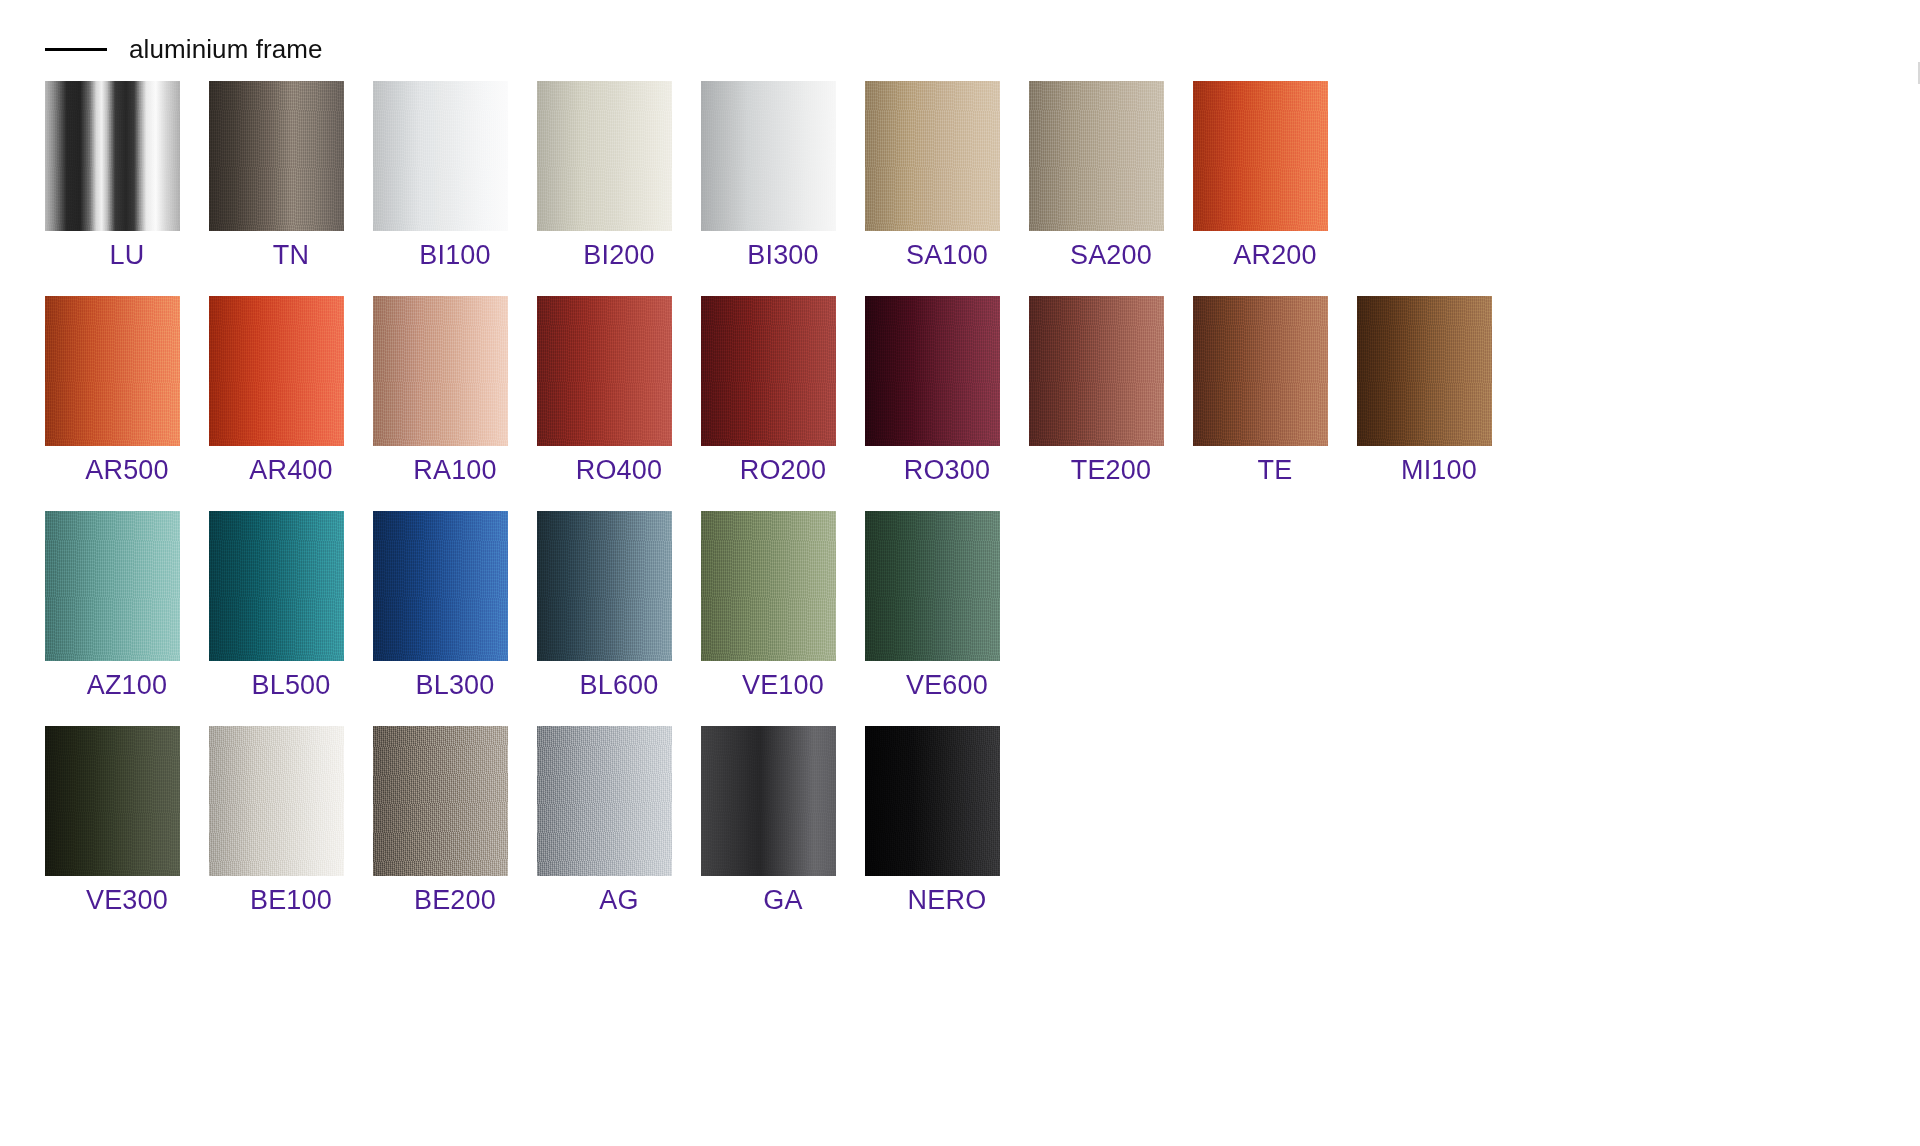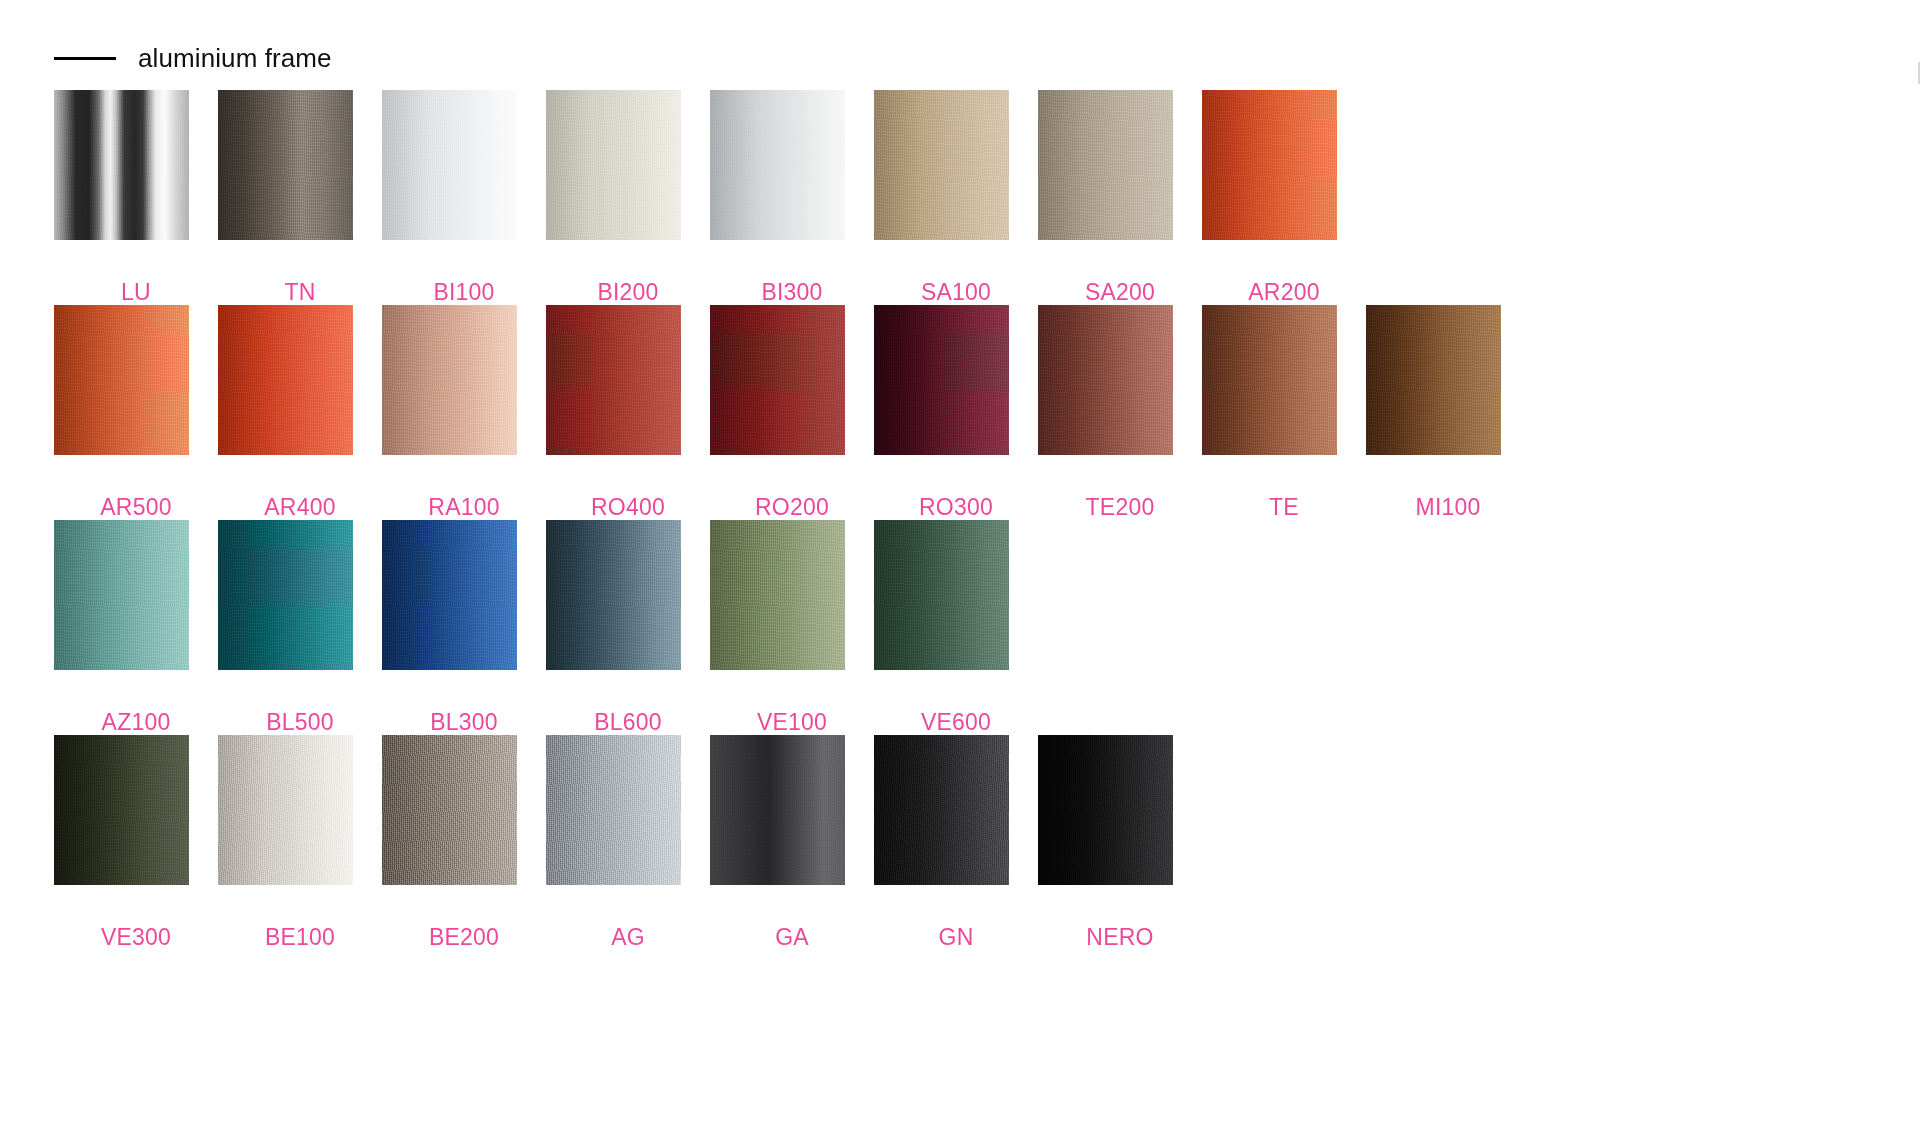--- a/index.html
+++ b/index.html
@@ -14,21 +14,21 @@
     height: 1146px;
     font-family: "Liberation Sans", sans-serif;
     color: #111111;
     overflow: hidden;
   }
 
   .page {
     position: relative;
     width: 1920px;
     height: 1146px;
-    padding: 14px;
+    padding: 5px;
   }
 
   
   .legend {
     display: flex;
     align-items: center;
     gap: 22px;
     padding: 26px 0 0 40px;
     height: 62px;
   }
@@ -101,25 +101,25 @@
       repeating-linear-gradient(45deg, rgba(255,255,255,.07) 0 2px, rgba(0,0,0,.07) 2px 4px);
   }
   .swatch.smooth .grain { opacity: .22; }
   .swatch .sheen {
     position: absolute;
     inset: 0;
     pointer-events: none;
   }
 
   .label {
-    margin-top: 41px;
-    font-size: 23px;
+    margin-top: 11px;
+    font-size: 27px;
     line-height: 1;
     letter-spacing: 0.2px;
-    color: #ec4899;
+    color: #4c1d95;
     text-align: center;
     width: 135px;
     white-space: nowrap;
   }
 
   
   .edge-rule {
     position: absolute;
     top: 62px;
     right: 0;
@@ -395,29 +395,20 @@
           <div class="swatch-wrap">
             <div class="swatch smooth" style="background: linear-gradient(90deg, rgb(74, 74, 76) 0%, rgb(58, 58, 60) 18%, rgb(36, 36, 38) 44%, rgb(62, 62, 65) 64%, rgb(91, 91, 95) 84%, rgb(77, 77, 81) 100%);">
               <span class="grain"></span>
               <span class="sheen" style="background: linear-gradient(90deg, rgba(0, 0, 0, 0.1) 0%, rgba(0, 0, 0, 0) 35%, rgba(255, 255, 255, 0.06) 70%, rgba(255, 255, 255, 0.1) 100%);"></span>
             </div>
           </div>
           <div class="label">GA</div>
         </div>
         <div class="cell">
           <div class="swatch-wrap">
-            <div class="swatch rough" style="background: linear-gradient(90deg, rgb(18, 18, 19) 0%, rgb(24, 24, 25) 22%, rgb(35, 35, 37) 55%, rgb(49, 49, 51) 82%, rgb(58, 58, 61) 100%);">
-              <span class="grain"></span>
-              <span class="sheen" style="background: linear-gradient(90deg, rgba(0, 0, 0, 0.1) 0%, rgba(0, 0, 0, 0) 35%, rgba(255, 255, 255, 0.06) 70%, rgba(255, 255, 255, 0.1) 100%);"></span>
-            </div>
-          </div>
-          <div class="label">GN</div>
-        </div>
-        <div class="cell">
-          <div class="swatch-wrap">
             <div class="swatch rough" style="background: linear-gradient(90deg, rgb(5, 5, 6) 0%, rgb(10, 10, 11) 24%, rgb(18, 18, 19) 58%, rgb(28, 28, 30) 86%, rgb(34, 34, 36) 100%);">
               <span class="grain"></span>
               <span class="sheen" style="background: linear-gradient(90deg, rgba(0, 0, 0, 0.1) 0%, rgba(0, 0, 0, 0) 35%, rgba(255, 255, 255, 0.06) 70%, rgba(255, 255, 255, 0.1) 100%);"></span>
             </div>
           </div>
           <div class="label">NERO</div>
         </div>
       </div>
     </div>
 

